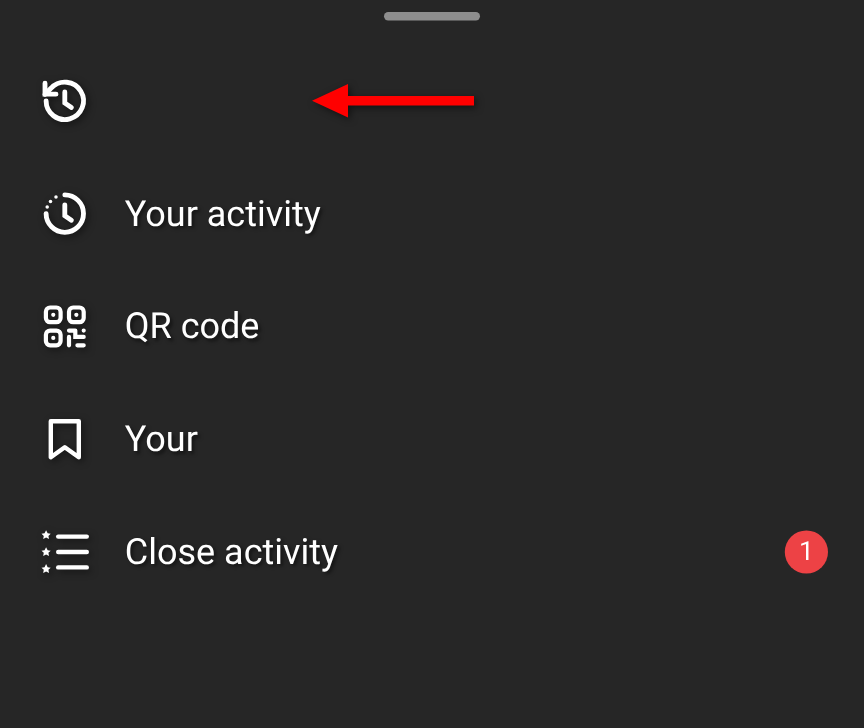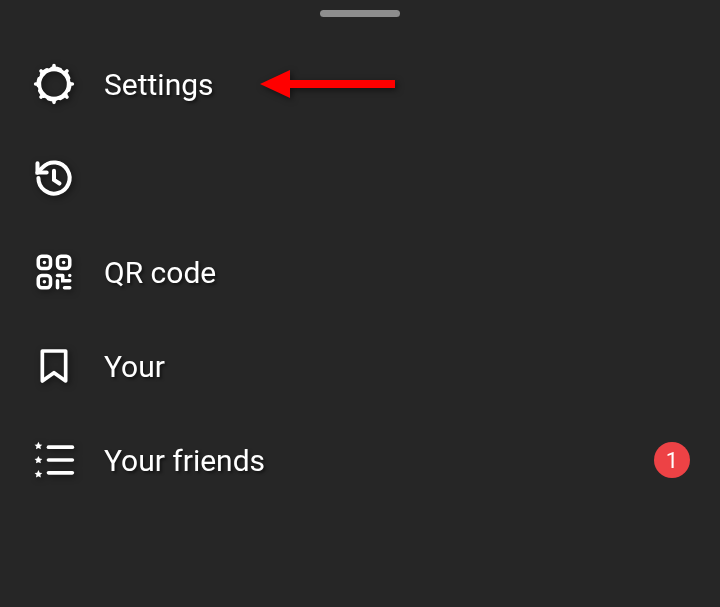--- a/index.html
+++ b/index.html
@@ -68,42 +68,44 @@
       pointer-events: none;
     }
   </style>
 </head>
 <body>
 
 <div class="drag-handle"></div>
 
 <div class="menu">
 
-  <div class="menu-item">
-    <span class="icon">
-      <svg width="44" height="44" viewBox="0 0 24 24" fill="none" stroke="#ffffff" stroke-width="2">
-        <circle cx="12" cy="12" r="8"></circle>
-        <path d="M12 2 L12 4 M12 20 L12 22 M4.93 4.93 L6.34 6.34 M17.66 17.66 L19.07 19.07 M2 12 L4 12 M20 12 L22 12 M4.93 19.07 L6.34 17.66 M17.66 6.34 L19.07 4.93" stroke-linecap="round"></path>
-        <path d="M12 2 a10 10 0 0 1 0 20 a10 10 0 0 1 0 -20" stroke="none"></path>
-        <path d="M12 3.5 a8.5 8.5 0 0 1 0 17 a8.5 8.5 0 0 1 0 -17 Z" fill="none" stroke="#fff" stroke-width="2.2" stroke-dasharray="3.5 3" stroke-linecap="round"></path>
-      </svg>
-    </span>
-    <span class="label">Settings</span>
-  </div>
 
   <div class="menu-item">
     <span class="icon">
       <svg width="44" height="44" viewBox="0 0 24 24" fill="none" stroke="#ffffff" stroke-width="2.2" stroke-linecap="round">
         <path d="M3.5 12 a8.5 8.5 0 1 0 2.3 -5.8 L3 9"></path>
         <polyline points="3,4 3,9 8,9"></polyline>
         <polyline points="12,8 12,13 15,15"></polyline>
       </svg>
     </span>
   </div>
 
+  <div class="menu-item">
+    <span class="icon">
+      <svg width="44" height="44" viewBox="0 0 24 24" fill="none" stroke="#ffffff" stroke-width="2.2" stroke-linecap="round">
+        <path d="M12 3.5 a8.5 8.5 0 1 1 -8.5 8.5"></path>
+        <circle cx="5.5" cy="6.5" r="0.8" fill="#fff" stroke="none"></circle>
+        <circle cx="4" cy="9" r="0.8" fill="#fff" stroke="none"></circle>
+        <circle cx="3.5" cy="12" r="0.8" fill="#fff" stroke="none"></circle>
+        <circle cx="8" cy="4.5" r="0.8" fill="#fff" stroke="none"></circle>
+        <polyline points="12,8 12,13 15,15"></polyline>
+      </svg>
+    </span>
+    <span class="label">Your activity</span>
+  </div>
 
   <div class="menu-item">
     <span class="icon">
       <svg width="42" height="42" viewBox="0 0 24 24" fill="none" stroke="#ffffff" stroke-width="2" stroke-linecap="round">
         <rect x="3" y="3" width="7" height="7" rx="2"></rect>
         <rect x="14" y="3" width="7" height="7" rx="2"></rect>
         <rect x="3" y="14" width="7" height="7" rx="2"></rect>
         <circle cx="6.5" cy="6.5" r="1" fill="#fff" stroke="none"></circle>
         <circle cx="17.5" cy="6.5" r="1" fill="#fff" stroke="none"></circle>
         <circle cx="6.5" cy="17.5" r="1" fill="#fff" stroke="none"></circle>
@@ -126,21 +128,21 @@
     <span class="icon">
       <svg width="44" height="44" viewBox="0 0 24 24" fill="none" stroke="#ffffff" stroke-width="2" stroke-linecap="round">
         <path d="M5 4 l1 2 l2 0.3 l-1.5 1.4 l0.4 2 L5 8.8 L3.1 9.7 l0.4 -2 L2 6.3 L4 6 Z" fill="#fff" stroke="none" transform="scale(0.7) translate(0,-1)"></path>
         <line x1="9" y1="5" x2="22" y2="5"></line>
         <path d="M5 11 l1 2 l2 0.3 l-1.5 1.4 l0.4 2 L5 15.8 L3.1 16.7 l0.4 -2 L2 13.3 L4 13 Z" fill="#fff" stroke="none" transform="scale(0.7) translate(0,3)"></path>
         <line x1="9" y1="12" x2="22" y2="12"></line>
         <path d="M5 18 l1 2 l2 0.3 l-1.5 1.4 l0.4 2 L5 22.8 L3.1 23.7 l0.4 -2 L2 20.3 L4 20 Z" fill="#fff" stroke="none" transform="scale(0.7) translate(0,7)"></path>
         <line x1="9" y1="19" x2="22" y2="19"></line>
       </svg>
     </span>
-    <span class="label">Your friends</span>
+    <span class="label">Close activity</span>
     <span class="badge">1</span>
   </div>
 
 </div>
 
 <svg class="annotation-arrow" width="140" height="40" viewBox="0 0 140 40">
   <line x1="135" y1="20" x2="25" y2="20" stroke="#ff0000" stroke-width="8"></line>
   <polygon points="0,20 30,6 30,34" fill="#ff0000"></polygon>
 </svg>
 

